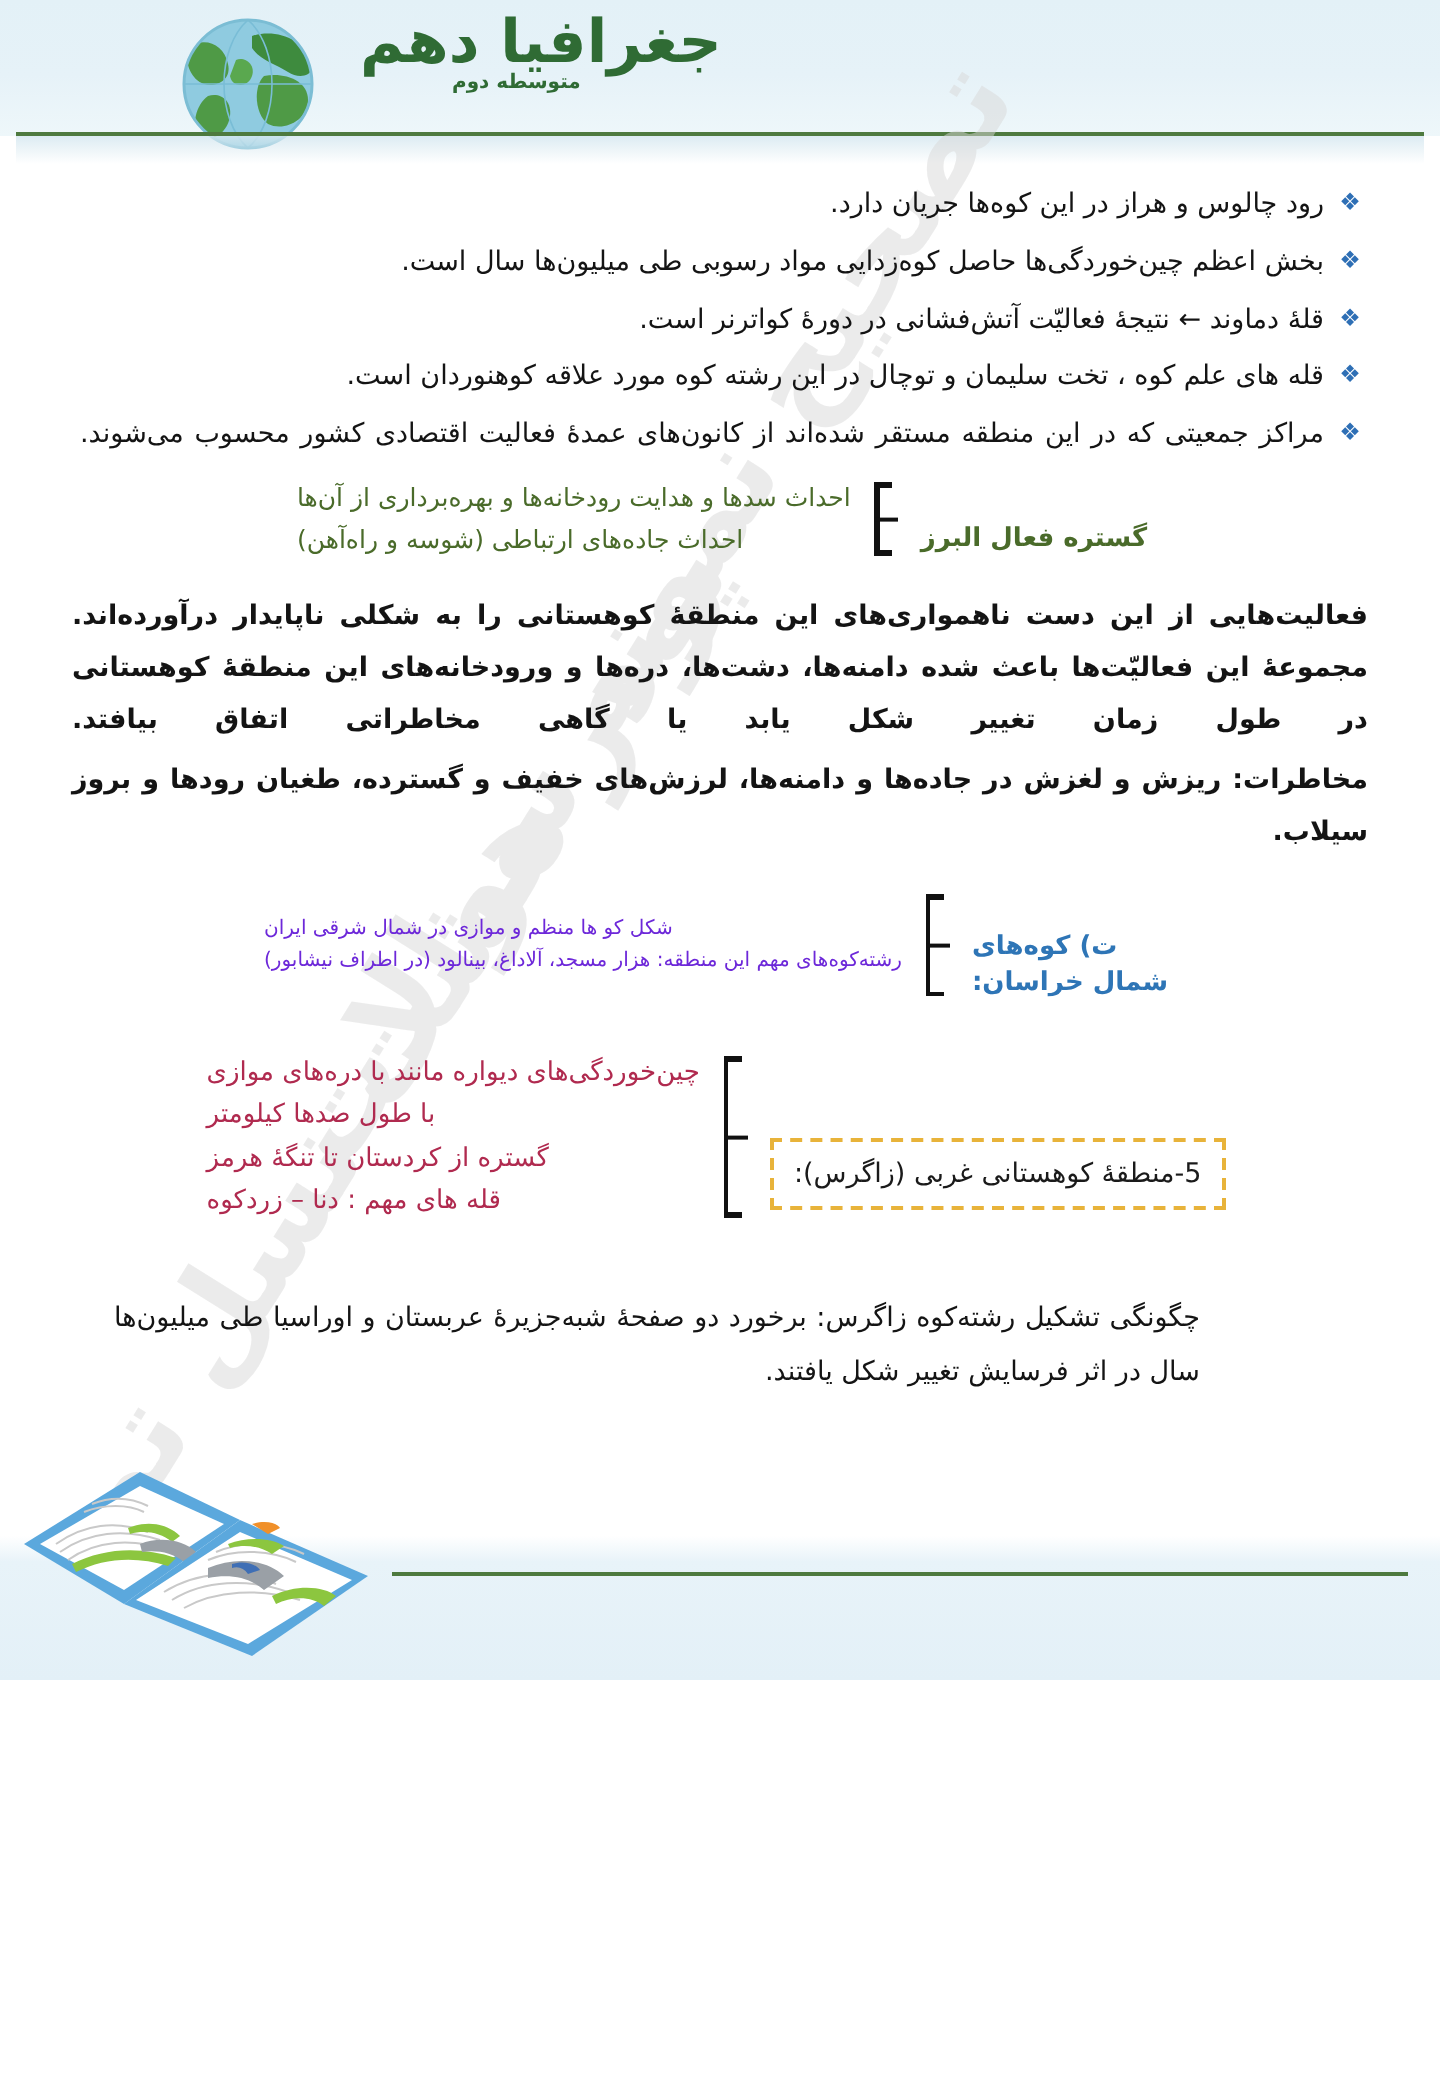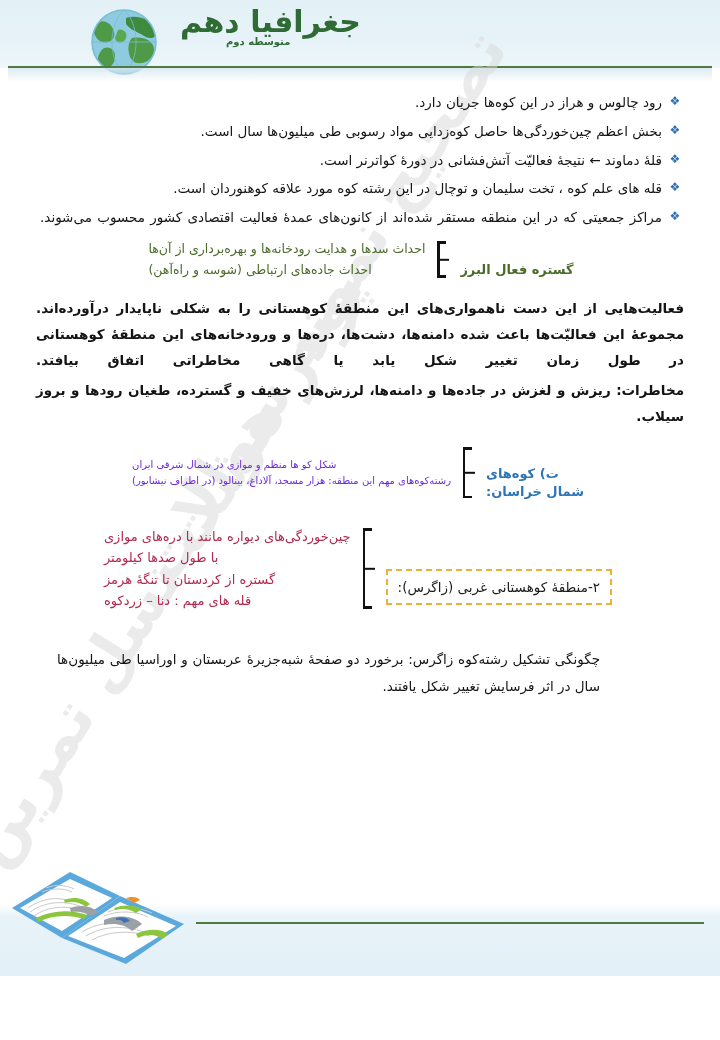--- a/index.html
+++ b/index.html
@@ -15,21 +15,21 @@
     direction: rtl;
     position: relative;
     overflow: hidden;
   }
 
   
   .page {
     position: absolute;
     inset: 0;
     width: 720px;
-    height: 976px;
+    height: 840px;
     background: #ffffff;
     overflow: hidden;
   }
 
   
   .header-band {
     position: absolute;
     top: 0; left: 0;
     width: 720px;
     height: 68px;
@@ -363,21 +363,21 @@
           <span class="bracket-cap-bot"></span>
       </div>
       <div class="bracket-items">
         <div class="bi">شکل کو ها منظم و موازی در شمال شرقی ایران</div>
         <div class="bi">رشته‌کوه‌های مهم  این منطقه: هزار مسجد، آلاداغ، بینالود (در اطراف نیشابور)</div>
       </div>
     </div>
 
     <div class="bracket-block grp-zagros" style="margin-top:26px">
       <div class="bracket-label" style="padding:0 14px 0 8px">
-        <span class="boxed-label" style="display:inline-block">۲-منطقهٔ کوهستانی غربی (زاگرس):</span>
+        <span class="boxed-label" style="display:inline-block">5-منطقهٔ کوهستانی غربی (زاگرس):</span>
       </div>
       <div class="bracket-shape">
         <span class="bracket-cap-top"></span>
           <span class="bracket-cap-bot"></span>
       </div>
       <div class="bracket-items">
         <div class="bi">چین‌خوردگی‌های دیواره مانند با دره‌های موازی</div>
         <div class="bi">با طول صدها کیلومتر</div>
         <div class="bi">گستره از کردستان تا تنگهٔ هرمز</div>
         <div class="bi">قله های مهم : دنا – زردکوه</div>

